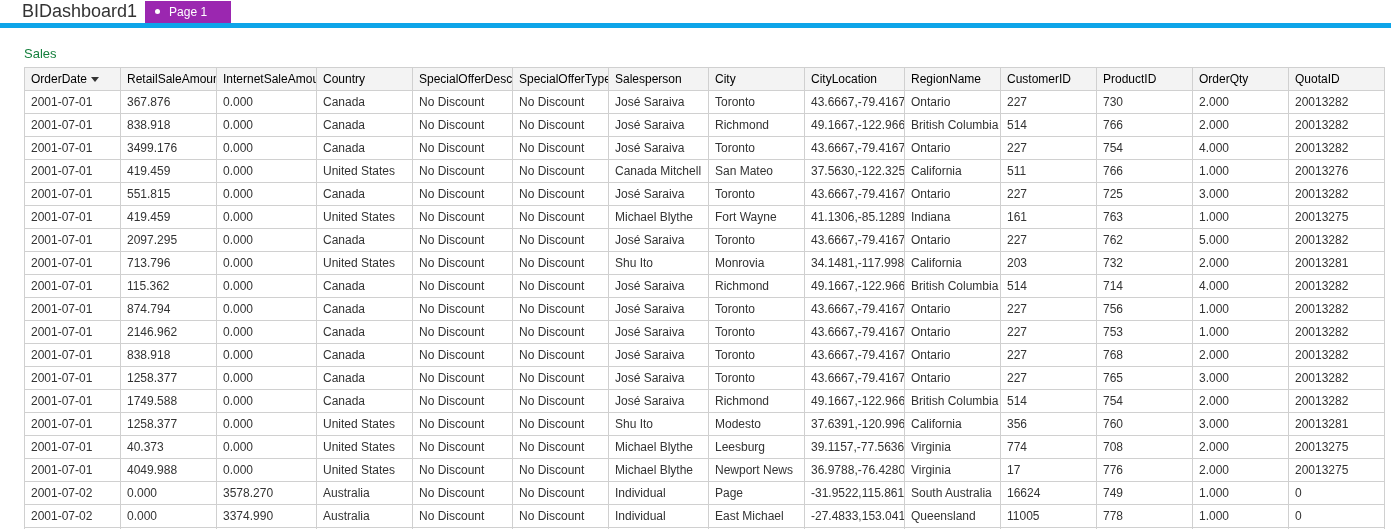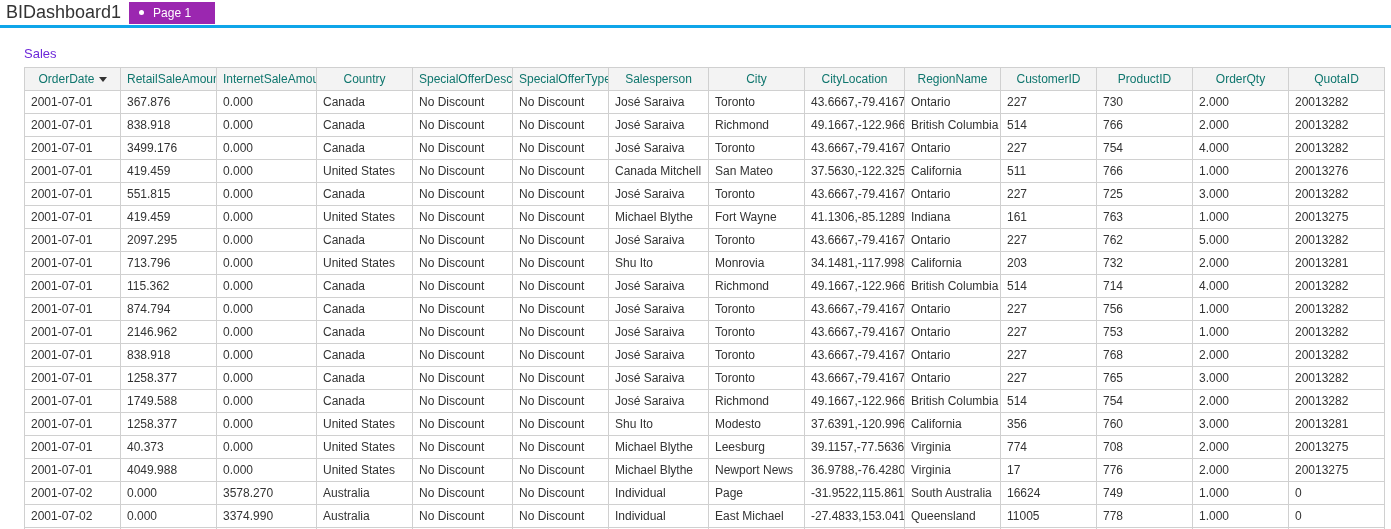--- a/index.html
+++ b/index.html
@@ -7,23 +7,23 @@
     margin: 0;
     font-family: "Segoe UI", Arial, sans-serif;
     font-size: 12px;
     color: #333;
     background: #fff;
     width: 1391px;
   }
   .tabbar {
     display: flex;
     align-items: center;
-    border-bottom: 3px solid #0ea5e9;
+    border-bottom: 5px solid #0ea5e9;
     height: 28px;
-    padding-left: 4px;
+    padding-left: 20px;
   }
   .doc-title {
     font-size: 18px;
     font-weight: 300;
     color: #333;
     padding: 0 8px 0 2px;
   }
   .tab {
     background: #9b27b0;
     color: #fff;
@@ -35,21 +35,21 @@
     display: flex;
     align-items: center;
     text-align: right;
   }
   .tab .dot {
     width: 5px; height: 5px; border-radius: 50%; background: #fff;
     position: absolute; left: 10px; top: 8.5px;
   }
   .section-title {
     font-size: 13px;
-    color: #6d28d9;
+    color: #15803d;
     padding: 18px 0 6px 24px;
   }
   .grid-wrap {
     padding: 0 0 0 24px;
   }
   table {
     border-collapse: collapse;
     width: 1360px;
     table-layout: fixed;
   }
@@ -59,22 +59,22 @@
     text-align: left;
     white-space: nowrap;
     overflow: hidden;
     text-overflow: clip;
     height: 22px;
     font-size: 12px;
   }
   th {
     background: #f3f3f3;
     font-weight: 400;
-    text-align: center;
-    color: #0f766e;
+    text-align: left;
+    color: #000000;
     position: relative;
   }
   th.sorted::after {
     content: "";
     display: inline-block;
     margin-left: 4px;
     width: 0; height: 0;
     border-left: 4px solid transparent;
     border-right: 4px solid transparent;
     border-top: 5px solid #333;

